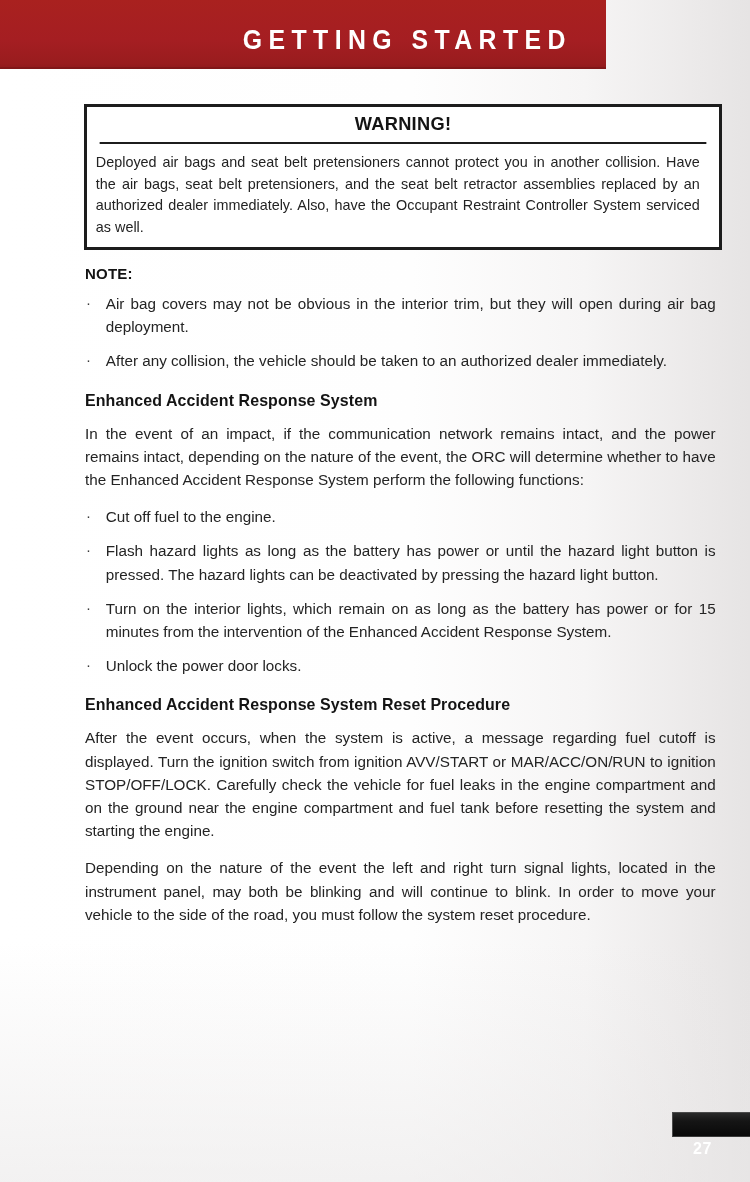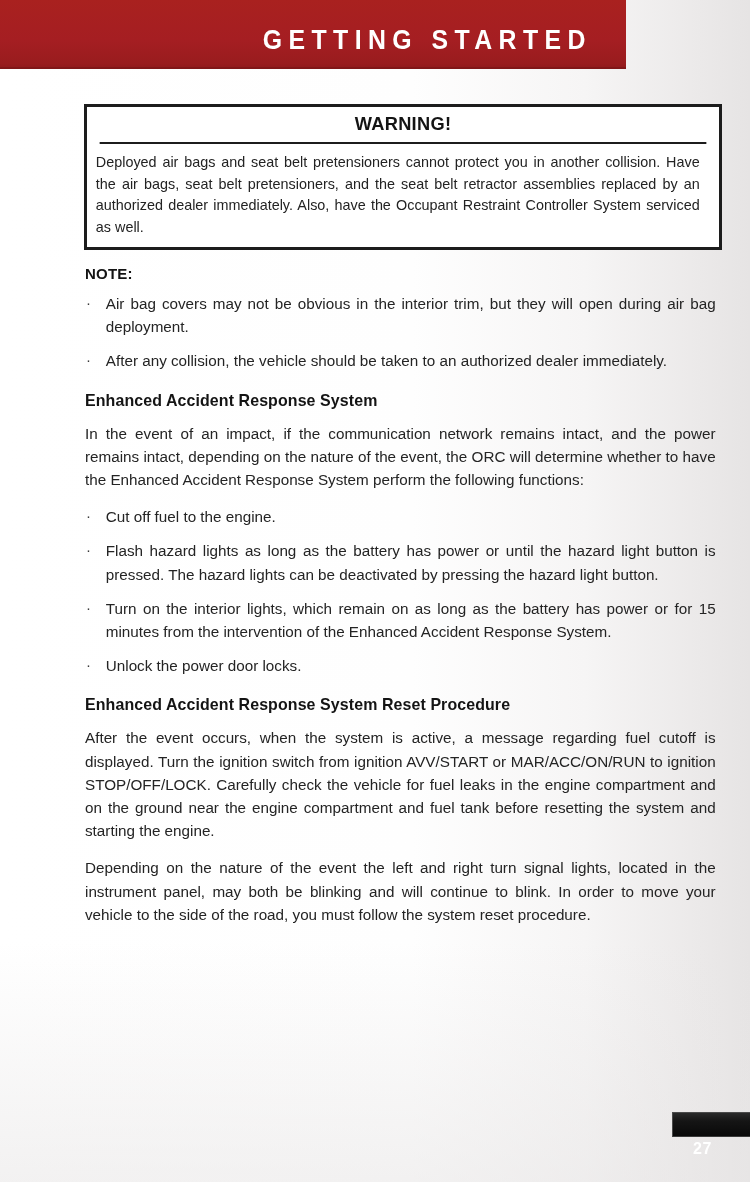--- a/index.html
+++ b/index.html
@@ -37,21 +37,20 @@
     pointer-events: none;
   }
 
   
   #header-band {
     position: absolute;
     top: 0; left: 0;
     width: 606px;
     height: 69px;
     background: linear-gradient(to bottom, #a9211f 0%, #a51e22 58%, #991c1e 92%, #8e1a1c 100%);
-    padding-left: 20px;
   }
   #header-band .band-edge {
     position: absolute;
     left: 0; right: 0; bottom: 0;
     height: 2px;
     background: #7e1618;
     opacity: .85;
   }
   #header-title {
     position: absolute;

